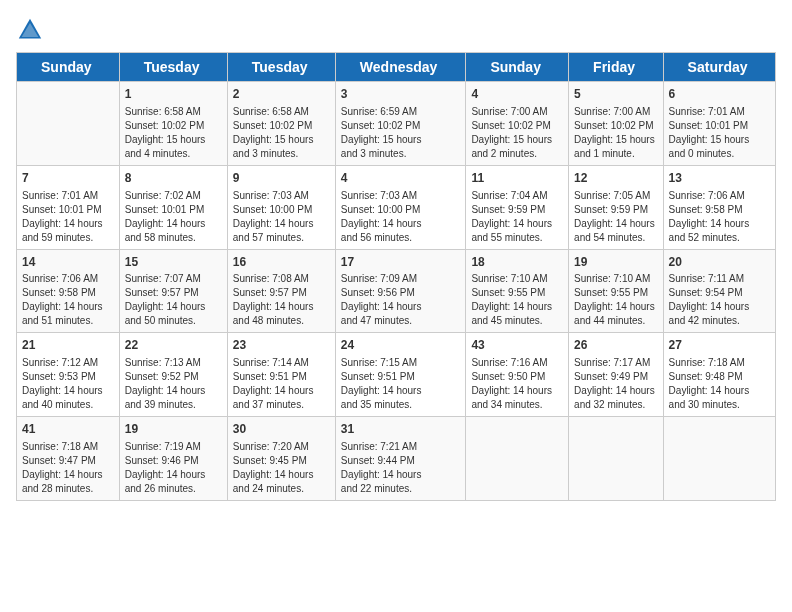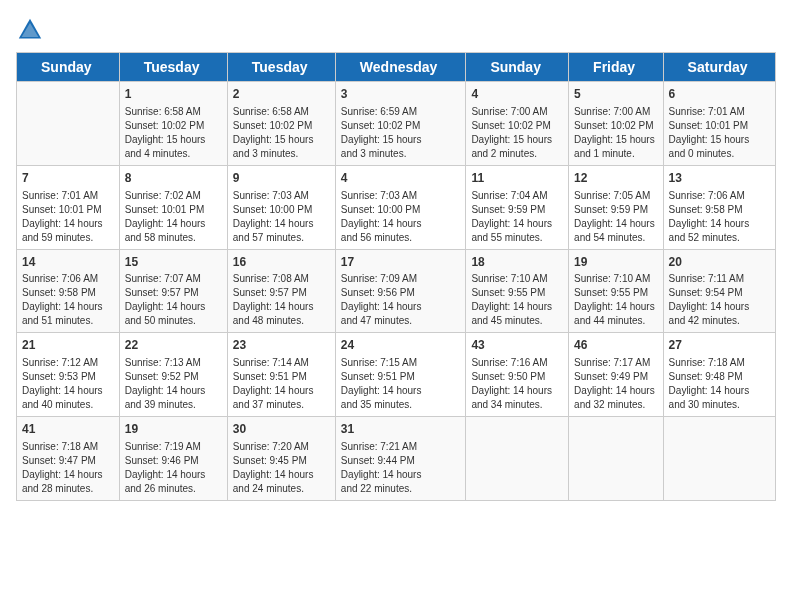--- a/index.html
+++ b/index.html
@@ -220,21 +220,21 @@
         </td>
         <td>
           <span class="day-number">24</span>
           <div class="day-info">Sunrise: 7:15 AM<br>Sunset: 9:51 PM<br>Daylight: 14 hours<br>and 35 minutes.</div>
         </td>
         <td>
           <span class="day-number">43</span>
           <div class="day-info">Sunrise: 7:16 AM<br>Sunset: 9:50 PM<br>Daylight: 14 hours<br>and 34 minutes.</div>
         </td>
         <td>
-          <span class="day-number">46</span>
+          <span class="day-number">26</span>
           <div class="day-info">Sunrise: 7:17 AM<br>Sunset: 9:49 PM<br>Daylight: 14 hours<br>and 32 minutes.</div>
         </td>
         <td>
           <span class="day-number">27</span>
           <div class="day-info">Sunrise: 7:18 AM<br>Sunset: 9:48 PM<br>Daylight: 14 hours<br>and 30 minutes.</div>
         </td>
       </tr>
       <tr>
         <td>
           <span class="day-number">41</span>

